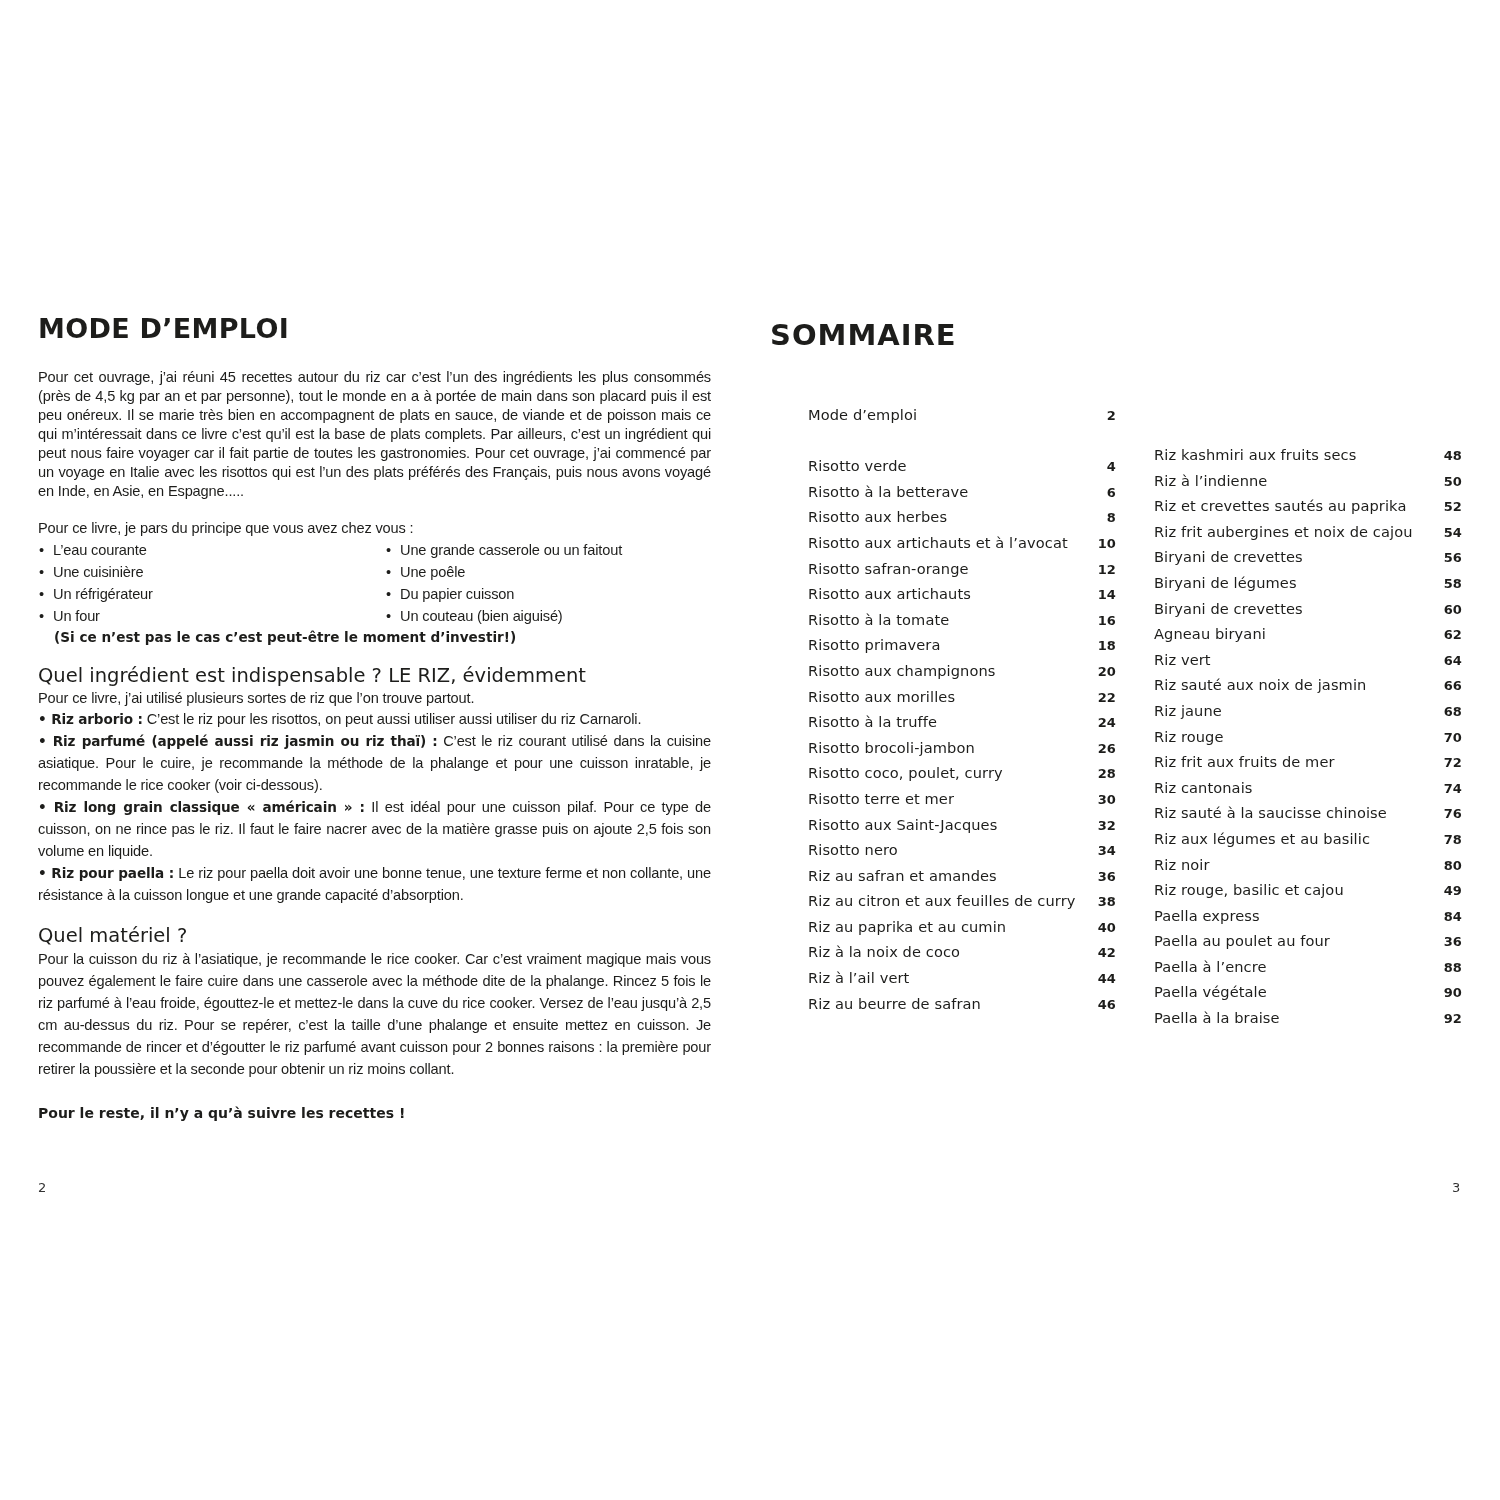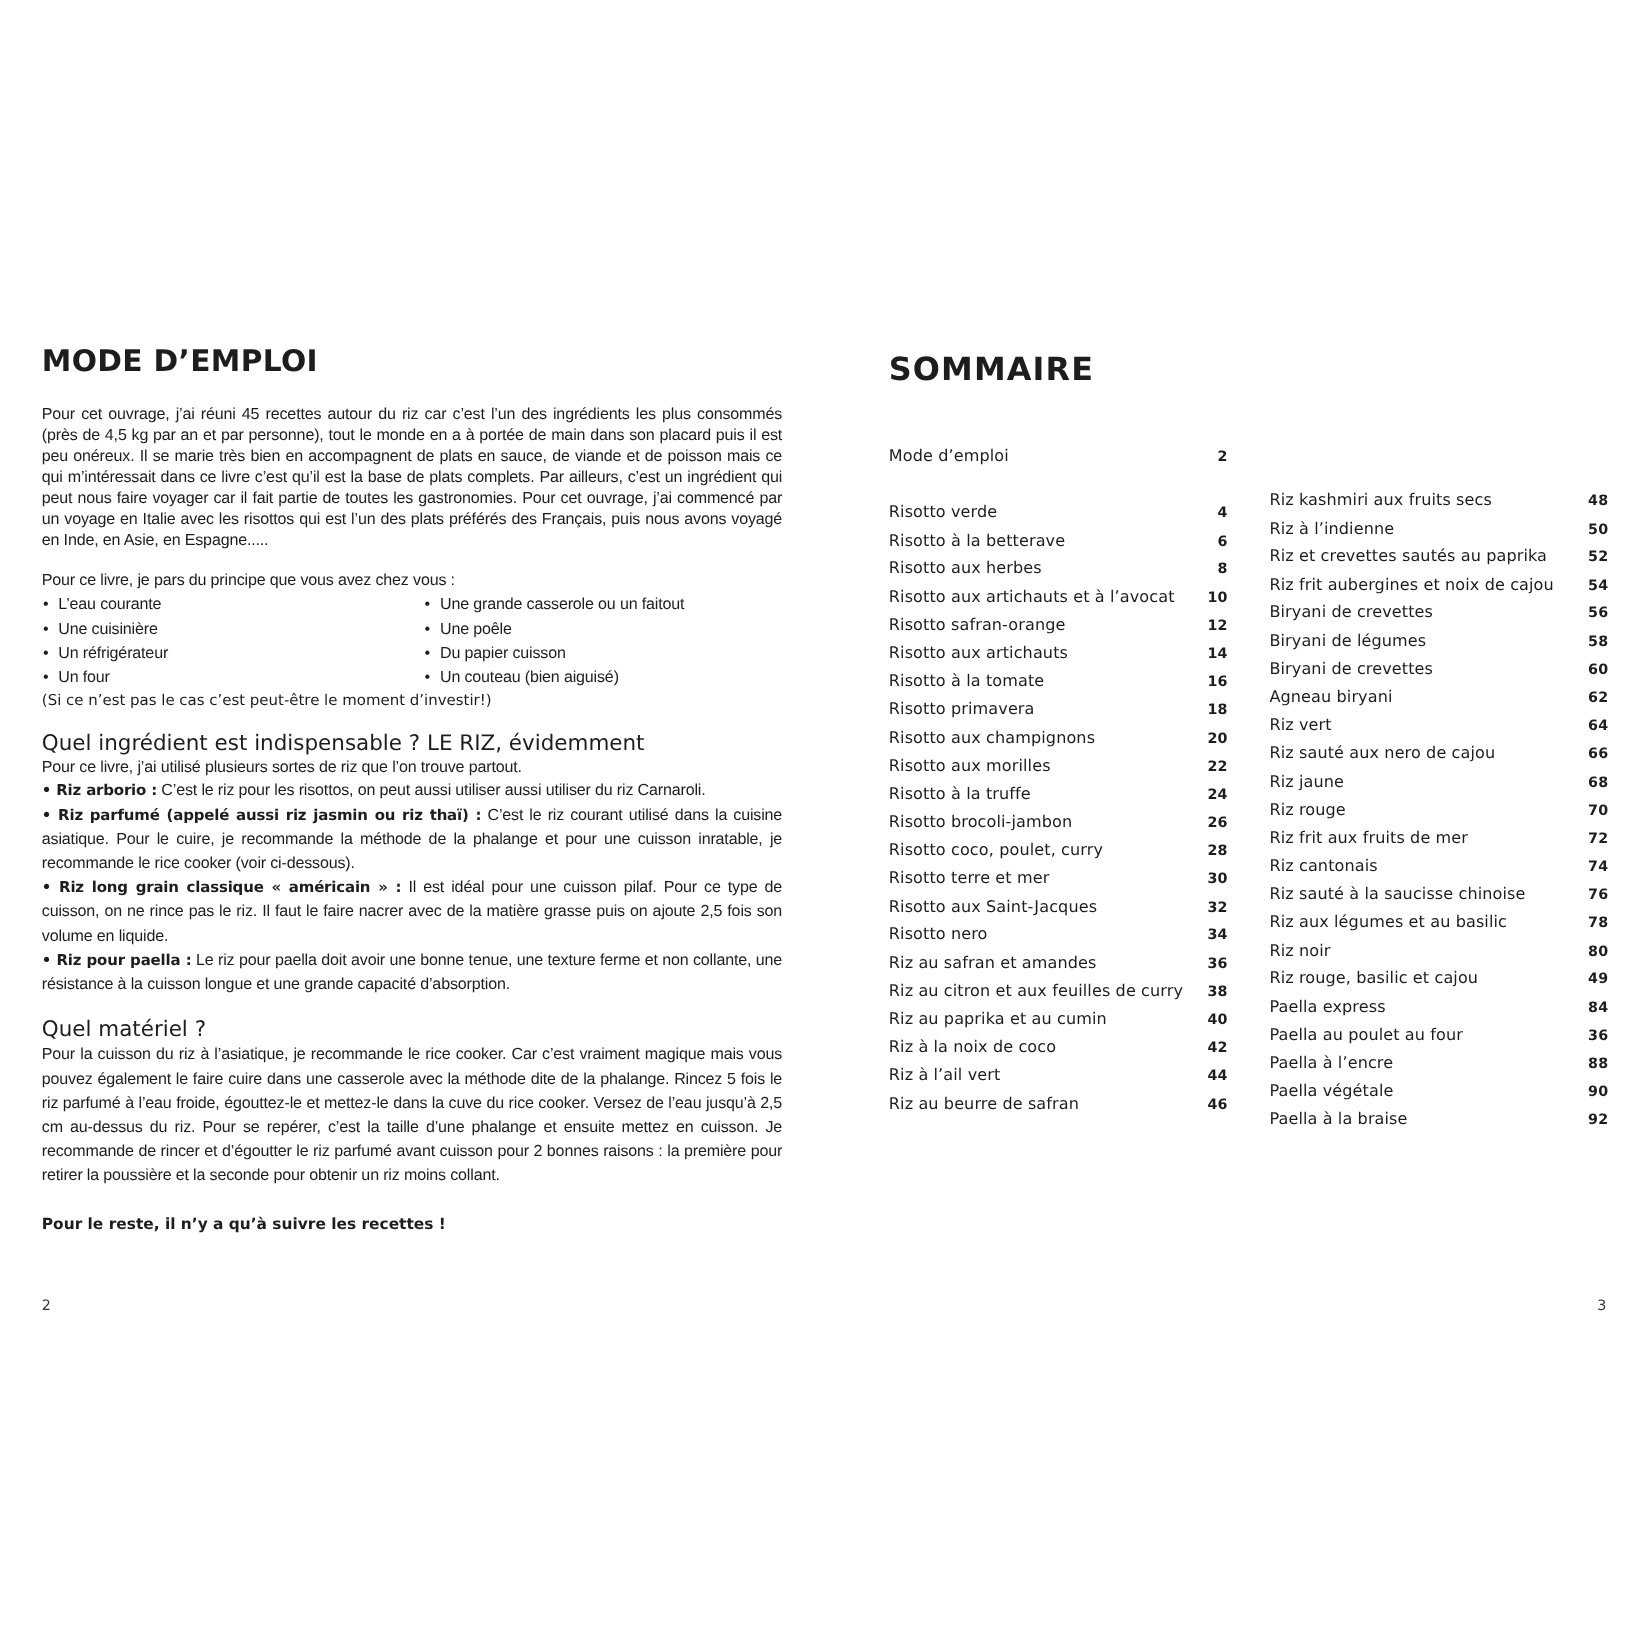--- a/index.html
+++ b/index.html
@@ -1,33 +1,33 @@
 <!DOCTYPE html>
 <html><head>
   <meta charset="utf-8">
   <style>
     html, body { margin: 0; padding: 0; background: #ffffff; }
     body { width: 1500px; height: 1500px; position: relative; overflow: hidden; color: #1d1d1b; font-family: "Liberation Sans", sans-serif; }
 
     .page-left { position: absolute; left: 38px; top: 312px; width: 673px; }
-    .page-right { position: absolute; left: 808px; top: 318px; width: 655px; }
+    .page-right { position: absolute; left: 770px; top: 318px; width: 655px; }
 
     .h1 { font-family: "DejaVu Sans", sans-serif; font-weight: bold; font-size: 27px; letter-spacing: 0.3px; margin: 0; line-height: 34px; }
     .h1-left { height: 34px; }
     .h1-right { font-size: 29px; letter-spacing: 1px; }
 
     .body-text { font-family: "Liberation Sans", sans-serif; font-size: 14.6px; line-height: 19px; text-align: justify; margin: 0; letter-spacing: -0.15px; }
     .intro { margin-top: 22px; }
     .lead { margin-top: 18px; }
 
     .bullets { display: grid; grid-template-columns: 347px 326px; row-gap: 3px; margin: 3px 0 0 0; padding: 0; list-style: none; }
     .bullets li { font-size: 14.6px; line-height: 19px; position: relative; padding-left: 15px; letter-spacing: -0.15px; }
     .bullets li .dot { position: absolute; left: 1px; top: 0; }
 
-    .bold-note { font-family: "DejaVu Sans", sans-serif; font-weight: normal; font-size: 13.6px; line-height: 19px; margin-top: 2px; }
+    .bold-note { font-family: "DejaVu Sans", sans-serif; font-weight: bold; font-size: 13.6px; line-height: 19px; margin-top: 2px; margin-left: 16px; }
 
     .h2 { font-family: "DejaVu Sans", sans-serif; font-weight: normal; font-size: 19.5px; line-height: 24px; margin: 0; }
     .h2-riz { margin-top: 17px; }
     .h2-mat { margin-top: 18px; }
 
     .rice-list { margin: 0; padding: 0; list-style: none; }
     .rice-list li { font-size: 14.6px; line-height: 22px; text-align: justify; letter-spacing: -0.15px; }
     .rice-list li b { font-family: "DejaVu Sans", sans-serif; font-size: 13.6px; }
     .rice-intro { font-size: 14.6px; line-height: 20px; letter-spacing: -0.15px; }
 
@@ -220,21 +220,21 @@
         </div>
         <div class="toc-row">
           <span class="title">Agneau biryani</span>
           <span class="pg">62</span>
         </div>
         <div class="toc-row">
           <span class="title">Riz vert</span>
           <span class="pg">64</span>
         </div>
         <div class="toc-row">
-          <span class="title">Riz sauté aux nero de cajou</span>
+          <span class="title">Riz sauté aux noix de jasmin</span>
           <span class="pg">66</span>
         </div>
         <div class="toc-row">
           <span class="title">Riz jaune</span>
           <span class="pg">68</span>
         </div>
         <div class="toc-row">
           <span class="title">Riz rouge</span>
           <span class="pg">70</span>
         </div>

